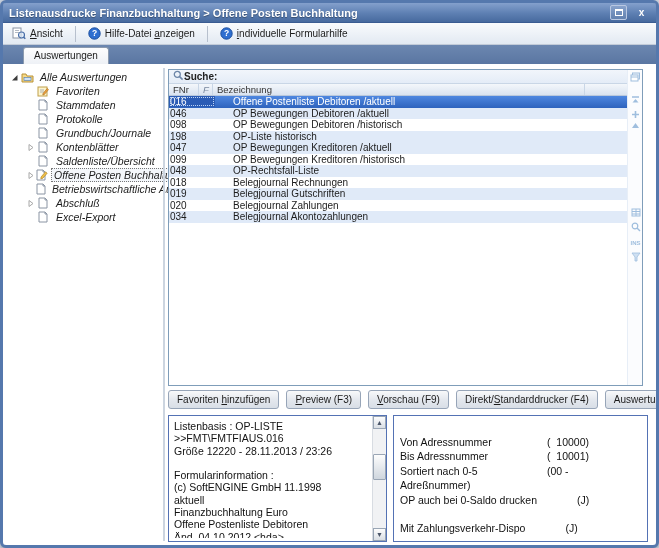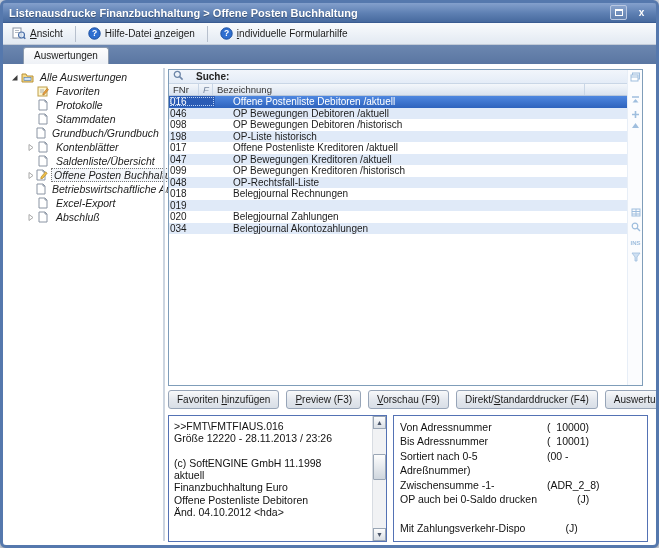--- a/index.html
+++ b/index.html
@@ -31,21 +31,21 @@
   
   .tree { position:absolute; left:6px; top:6px; width:152px; bottom:6px; font-size:10.5px; color:#1c1c1c; }
   .trow { position:relative; height:14px; display:flex; align-items:center; white-space:nowrap;font-style:italic; }
   .trow .exp { width:11px; display:flex; justify-content:center; }
   .trow .tico { width:14px; display:flex; justify-content:center; margin-right:3px; }
   .trow .tlabel { padding:0 2px; border:1px solid transparent; }
   .trow.sel .tlabel { border:1px dotted #777; background:#f4f7fb; }
   .lvl1 { padding-left:16px; }
   
   .listpanel { position:absolute; left:165px; top:5px; width:475px; height:317px; border:1px solid #7f9db9; background:#fff; }
-  .searchrow { position:absolute; left:0; top:0; right:15px; height:14px; background:linear-gradient(#f1f5fb,#e4ecf7); border-bottom:1px solid #c9d6e6; display:flex; align-items:center; padding:0 4px; gap:12px; font-size:10px; }
+  .searchrow { position:absolute; left:0; top:0; right:15px; height:14px; background:linear-gradient(#f1f5fb,#e4ecf7); border-bottom:1px solid #c9d6e6; display:flex; align-items:center; padding:0 4px; gap:0; font-size:10px; }
   .slabel { font-weight:bold; color:#222; }
   .splaceholder { font-style:italic; color:#8d939e; }
   .lheader { position:absolute; left:0; top:14px; right:15px; height:12px; background:linear-gradient(#f4f7fb,#d9e3f0); border-bottom:1px solid #b9c8dc; display:flex; font-size:9.5px; color:#333;justify-content:space-between; }
   .hcell { border-right:1px solid #c9d6e6; padding:0 0 0 4px; display:flex; align-items:center; }
   .h-fnr { width:30px; }
   .h-f { width:14px; color:#7b8aa0; font-style:italic; }
   .h-name { flex:1; }
   .h-tail { width:42px; border-right:none; }
   .lrows { position:absolute; left:0; top:26px; right:15px; bottom:0; }
   .lrow { height:11.5px; display:flex; font-size:10px; color:#1c1c1c; align-items:center; background:#ffffff; }
@@ -64,21 +64,21 @@
   
   .btnrow { position:absolute; left:165px; top:326px; height:20px; display:flex; gap:7px; }
   .btn { height:19px; padding:0 8px; font-family:"Liberation Sans",sans-serif; font-size:10px; color:#1c1c1c; background:linear-gradient(#f8f9fa,#e4e8ee 50%,#d8dee6); border:1px solid #97a5b8; border-radius:3px; white-space:nowrap; }
   .btn u { text-decoration:underline; }
   
   .infobox { position:absolute; top:351px; height:127px; border:1px solid #5472b4; background:#fff; font-size:10.5px; color:#111; }
   .infobox.leftbox { left:165px; width:219px; }
   .infobox.rightbox { left:390px; width:255px; }
   .ilines { position:absolute; left:5px; top:4px; right:18px; bottom:3px; overflow:hidden; }
   .iline { height:12.3px; white-space:nowrap; }
-  .rlines { position:absolute; left:6px; top:5px; right:4px; }
+  .rlines { position:absolute; left:6px; top:20px; right:4px; }
   .rline { display:flex; height:14.4px; white-space:pre; }
   .rlabel { flex:1; }
   .rvalue { width:96px;margin-left:40px; }
   
   .vscroll { position:absolute; right:0; top:0; width:14px; bottom:0; background:#f1f2f4; border-left:1px solid #d8dce2; }
   .sbtn { position:absolute; left:0; width:13px; height:13px; background:linear-gradient(#fdfdfd,#d9dee4); border:1px solid #9aa6b5; color:#4a5568; font-size:7px; text-align:center; line-height:11px; }
   .sbtn.up { top:0; }
   .sbtn.down { bottom:0; }
   .sthumb { position:absolute; left:0; width:13px; top:38px; height:26px; background:linear-gradient(#fdfdfd,#cfd6de); border:1px solid #9aa6b5; border-radius:1px; }
   .splitter { position:absolute; left:160px; top:4px; bottom:4px; width:2px; background:#ccd5e0; }
@@ -171,45 +171,45 @@
         <div class="trow lvl1">
           <span class="exp">
             <svg width="11" height="11" viewBox="0 0 11 11"></svg>
           </span>
           <span class="tico">
             <svg width="10" height="12" viewBox="0 0 10 12">
               <path d="M1 1 L7 1 L9 3 L9 11 L1 11 Z" fill="#ffffff" stroke="#8a94a3"></path>
               <path d="M7 1 L7 3 L9 3" fill="none" stroke="#8a94a3"></path>
             </svg>
           </span>
+          <span class="tlabel">Stammdaten</span>
+        </div>
+        <div class="trow lvl1">
+          <span class="exp">
+            <svg width="11" height="11" viewBox="0 0 11 11"></svg>
+          </span>
+          <span class="tico">
+            <svg width="10" height="12" viewBox="0 0 10 12">
+              <path d="M1 1 L7 1 L9 3 L9 11 L1 11 Z" fill="#ffffff" stroke="#8a94a3"></path>
+              <path d="M7 1 L7 3 L9 3" fill="none" stroke="#8a94a3"></path>
+            </svg>
+          </span>
           <span class="tlabel">Protokolle</span>
         </div>
         <div class="trow lvl1">
           <span class="exp">
             <svg width="11" height="11" viewBox="0 0 11 11"></svg>
           </span>
           <span class="tico">
             <svg width="10" height="12" viewBox="0 0 10 12">
               <path d="M1 1 L7 1 L9 3 L9 11 L1 11 Z" fill="#ffffff" stroke="#8a94a3"></path>
               <path d="M7 1 L7 3 L9 3" fill="none" stroke="#8a94a3"></path>
             </svg>
           </span>
-          <span class="tlabel">Stammdaten</span>
-        </div>
-        <div class="trow lvl1">
-          <span class="exp">
-            <svg width="11" height="11" viewBox="0 0 11 11"></svg>
-          </span>
-          <span class="tico">
-            <svg width="10" height="12" viewBox="0 0 10 12">
-              <path d="M1 1 L7 1 L9 3 L9 11 L1 11 Z" fill="#ffffff" stroke="#8a94a3"></path>
-              <path d="M7 1 L7 3 L9 3" fill="none" stroke="#8a94a3"></path>
-            </svg>
-          </span>
-          <span class="tlabel">Grundbuch/Grundbuch</span>
+          <span class="tlabel">Grundbuch/Journale</span>
         </div>
         <div class="trow lvl1">
           <span class="exp">
             <svg width="11" height="11" viewBox="0 0 11 11">
               <path d="M4 2.5 L8 5.5 L4 8.5 Z" fill="#ffffff" stroke="#a8a8a8"></path>
             </svg>
           </span>
           <span class="tico">
             <svg width="10" height="12" viewBox="0 0 10 12">
               <path d="M1 1 L7 1 L9 3 L9 11 L1 11 Z" fill="#ffffff" stroke="#8a94a3"></path>
@@ -252,43 +252,43 @@
           <span class="tico">
             <svg width="10" height="12" viewBox="0 0 10 12">
               <path d="M1 1 L7 1 L9 3 L9 11 L1 11 Z" fill="#ffffff" stroke="#8a94a3"></path>
               <path d="M7 1 L7 3 L9 3" fill="none" stroke="#8a94a3"></path>
             </svg>
           </span>
           <span class="tlabel">Betriebswirtschaftliche Auswertungen</span>
         </div>
         <div class="trow lvl1">
           <span class="exp">
-            <svg width="11" height="11" viewBox="0 0 11 11"></svg>
-          </span>
-          <span class="tico">
-            <svg width="10" height="12" viewBox="0 0 10 12">
-              <path d="M1 1 L7 1 L9 3 L9 11 L1 11 Z" fill="#ffffff" stroke="#8a94a3"></path>
-              <path d="M7 1 L7 3 L9 3" fill="none" stroke="#8a94a3"></path>
-            </svg>
-          </span>
-          <span class="tlabel">Excel-Export</span>
-        </div>
-        <div class="trow lvl1">
-          <span class="exp">
             <svg width="11" height="11" viewBox="0 0 11 11">
               <path d="M4 2.5 L8 5.5 L4 8.5 Z" fill="#ffffff" stroke="#a8a8a8"></path>
             </svg>
           </span>
           <span class="tico">
             <svg width="10" height="12" viewBox="0 0 10 12">
               <path d="M1 1 L7 1 L9 3 L9 11 L1 11 Z" fill="#ffffff" stroke="#8a94a3"></path>
               <path d="M7 1 L7 3 L9 3" fill="none" stroke="#8a94a3"></path>
             </svg>
           </span>
           <span class="tlabel">Abschluß</span>
+        </div>
+        <div class="trow lvl1">
+          <span class="exp">
+            <svg width="11" height="11" viewBox="0 0 11 11"></svg>
+          </span>
+          <span class="tico">
+            <svg width="10" height="12" viewBox="0 0 10 12">
+              <path d="M1 1 L7 1 L9 3 L9 11 L1 11 Z" fill="#ffffff" stroke="#8a94a3"></path>
+              <path d="M7 1 L7 3 L9 3" fill="none" stroke="#8a94a3"></path>
+            </svg>
+          </span>
+          <span class="tlabel">Excel-Export</span>
         </div>
       </div>
     <div class="splitter"></div>
 
     <div class="listpanel">
       <div class="searchrow">
         <span class="ticon">
           <svg width="11" height="11" viewBox="0 0 11 11">
               <circle cx="4.3" cy="4.3" r="3" fill="none" stroke="#6d86a8" stroke-width="1.3"></circle>
               <line x1="6.6" y1="6.6" x2="9.6" y2="9.6" stroke="#6d86a8" stroke-width="1.5"></line>
@@ -320,26 +320,20 @@
             <span class="c-f"></span>
             <span class="c-name">OP Bewegungen Debitoren /historisch</span>
             <span class="c-tail"></span>
           </div>
           <div class="lrow alt">
             <span class="c-fnr">198</span>
             <span class="c-f"></span>
             <span class="c-name">OP-Liste historisch</span>
             <span class="c-tail"></span>
           </div>
-          <div class="lrow">
-            <span class="c-fnr">017</span>
-            <span class="c-f"></span>
-            <span class="c-name">Offene Postenliste Kreditoren /aktuell</span>
-            <span class="c-tail"></span>
-          </div>
           <div class="lrow alt">
             <span class="c-fnr">047</span>
             <span class="c-f"></span>
             <span class="c-name">OP Bewegungen Kreditoren /aktuell</span>
             <span class="c-tail"></span>
           </div>
           <div class="lrow">
             <span class="c-fnr">099</span>
             <span class="c-f"></span>
             <span class="c-name">OP Bewegungen Kreditoren /historisch</span>
@@ -353,20 +347,21 @@
           </div>
           <div class="lrow">
             <span class="c-fnr">018</span>
             <span class="c-f"></span>
             <span class="c-name">Belegjournal Rechnungen</span>
             <span class="c-tail"></span>
           </div>
           <div class="lrow alt">
             <span class="c-fnr">019</span>
             <span class="c-f"></span>
+            <span class="c-name">Belegjournal Gutschriften</span>
             <span class="c-tail"></span>
           </div>
           <div class="lrow">
             <span class="c-fnr">020</span>
             <span class="c-f"></span>
             <span class="c-name">Belegjournal Zahlungen</span>
             <span class="c-tail"></span>
           </div>
           <div class="lrow alt">
             <span class="c-fnr">034</span>
@@ -412,43 +407,44 @@
     <div class="btnrow" id="btnrow">
         <button class="btn">Favoriten <u>h</u>inzufügen</button>
         <button class="btn"><u>P</u>review (F3)</button>
         <button class="btn"><u>V</u>orschau (F9)</button>
         <button class="btn">Direkt/<u>S</u>tandarddrucker (F4)</button>
         <button class="btn">Auswertung rucken</button>
       </div>
 
     <div class="infobox leftbox">
       <div class="ilines" id="leftlines">
+          <div class="iline">Listenbasis : OP-LISTE</div>
           <div class="iline">&gt;&gt;FMT\FMTFIAUS.016</div>
           <div class="iline">Größe 12220 - 28.11.2013 / 23:26</div>
           <div class="iline">&nbsp;</div>
+          <div class="iline">Formularinformation :</div>
           <div class="iline">(c) SoftENGINE GmbH 11.1998</div>
           <div class="iline">aktuell</div>
           <div class="iline">Finanzbuchhaltung Euro</div>
           <div class="iline">Offene Postenliste Debitoren</div>
           <div class="iline">Änd. 04.10.2012 &lt;hda&gt;</div>
         </div>
       <div class="vscroll">
         <div class="sbtn up">▲</div>
         <div class="sthumb"></div>
         <div class="sbtn down">▼</div>
       </div>
     </div>
 
     <div class="infobox rightbox">
       <div class="rlines" id="rightlines">
           <div class="rline"><span class="rlabel">Von Adressnummer</span><span class="rvalue">(  10000)</span></div>
           <div class="rline"><span class="rlabel">Bis Adressnummer</span><span class="rvalue">(  10001)</span></div>
           <div class="rline"><span class="rlabel">Sortiert nach 0-5</span><span class="rvalue">(00 -</span></div>
           <div class="rline"><span class="rlabel">Adreßnummer)</span><span class="rvalue"></span></div>
-          <div class="rline"><span class="rlabel">Zwischensumme -1-</span><span class="rvalue">(ADR_2_8)</span></div>
           <div class="rline"><span class="rlabel">OP auch bei 0-Saldo drucken</span><span class="rvalue">(J)</span></div>
           <div class="rline"><span class="rlabel">&nbsp;</span><span class="rvalue"></span></div>
           <div class="rline"><span class="rlabel">Mit Zahlungsverkehr-Dispo</span><span class="rvalue">(J)</span></div>
         </div>
     </div>
 
   </div>
 </div>
 
 </body></html>

